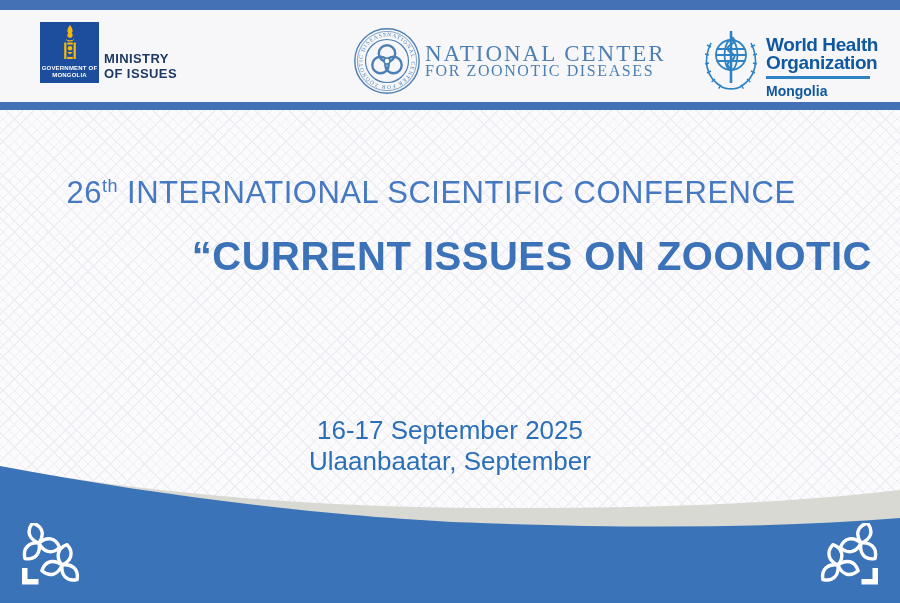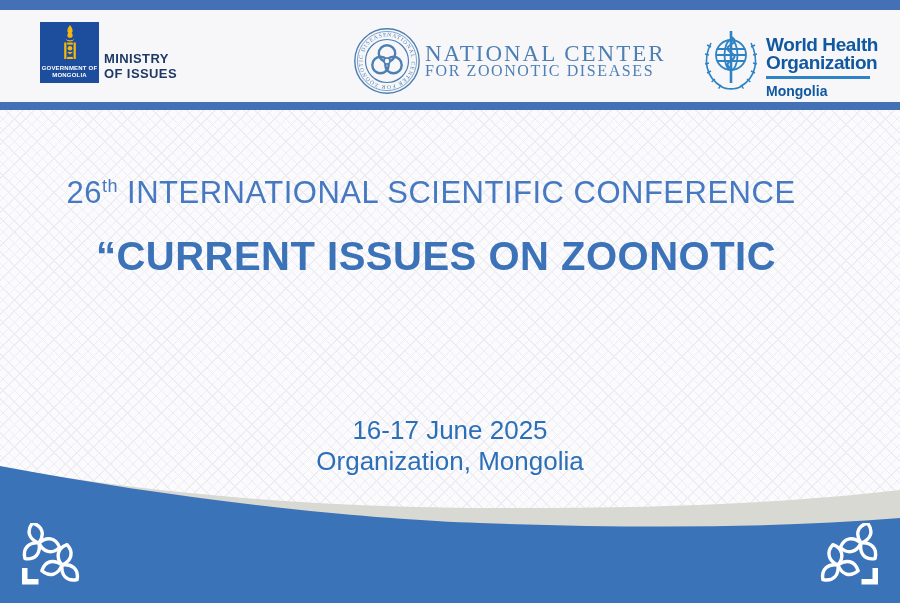--- a/index.html
+++ b/index.html
@@ -41,21 +41,21 @@
     background-image:
       repeating-linear-gradient(45deg, #ededf3 0 1px, transparent 1px 8px),
       repeating-linear-gradient(-45deg, #ededf3 0 1px, transparent 1px 8px);
   }
   .title1 {
     position:absolute; left:0; top:65px; width:862px; text-align:center;
     color:#4679c1; font-size:31px; letter-spacing:.5px; font-weight:normal;
   }
   .title1 sup { font-size:18px; vertical-align:super; }
   .title2 {
-    position:absolute; left:0; top:122px; width:872px; text-align:center;
+    position:absolute; left:0; top:122px; width:872px; text-align:right;
     color:#3c72b8; font-size:40px; font-weight:bold; line-height:48px; letter-spacing:.5px;
   }
   .when-where {
     position:absolute; left:0; top:305px; width:900px; text-align:center;
     color:#2b6fb8; font-size:26px; line-height:31px;
   }
   
   .wave { position:absolute; left:0; bottom:0; width:900px; height:163px; display:block; }
   .ornament { position:absolute; width:62px; height:62px; }
   .ornament.left { left:20px; bottom:18px; }
@@ -144,22 +144,22 @@
   <div class="bar-mid"></div>
 
   <div class="main">
     <div class="title1">
       <span>26</span><sup>th</sup><span> INTERNATIONAL SCIENTIFIC CONFERENCE</span>
     </div>
     <div class="title2">
       <div>“CURRENT ISSUES ON ZOONOTIC</div>
     </div>
     <div class="when-where">
-      <div>16-17 June 2025</div>
-      <div>Organization, Mongolia</div>
+      <div>16-17 September 2025</div>
+      <div>Ulaanbaatar, September</div>
     </div>
   </div>
 
   <svg class="wave" viewBox="0 0 900 163" preserveAspectRatio="none">
     <path d="M0,27 C160,55 320,67 470,68 C640,69 780,64 900,50 L900,163 L0,163 Z" fill="#d9d9d4"></path>
     <path d="M0,26 C180,60 360,79 480,83 C620,88 760,89 900,78 L900,163 L0,163 Z" fill="#3b73b9"></path>
   </svg>
 
   <svg class="ornament left" viewBox="0 0 62 62">
     <g fill="none" stroke="#ffffff" stroke-width="3.4" stroke-linejoin="round" stroke-linecap="round">

